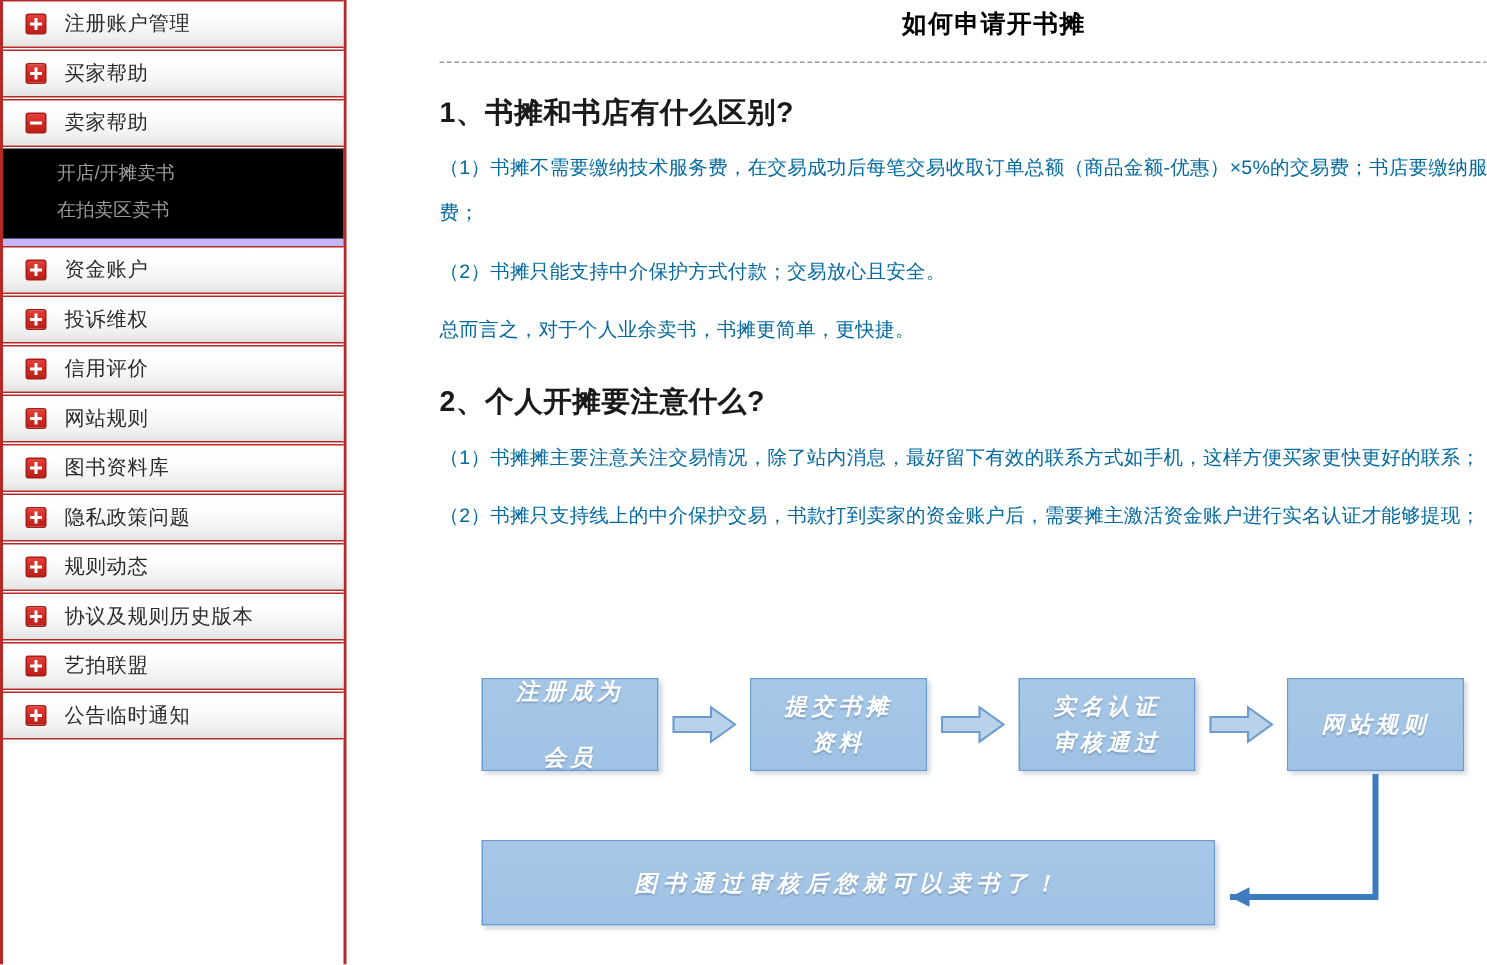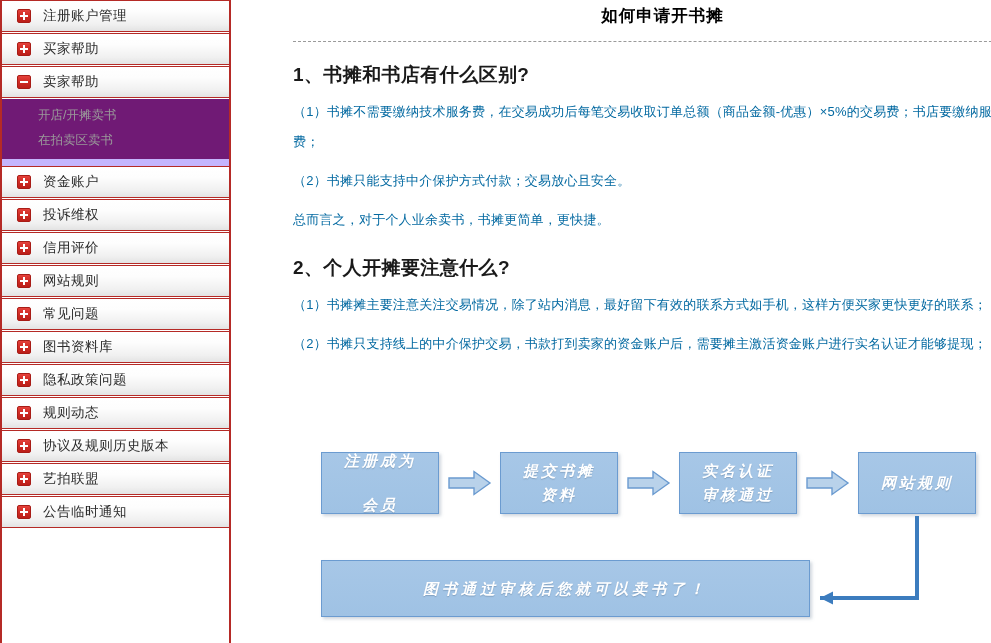--- a/index.html
+++ b/index.html
@@ -78,23 +78,23 @@
     width: 2px;
     height: 8px;
     background: #ffffff;
   }
   .side-label {
     font-size: 13.5px;
     color: #2b2b2b;
     letter-spacing: 0.5px;
   }
   .sub-group {
-    background: #701a75;
+    background: #000000;
     padding: 4px 0 6px 0;
-    border-bottom: 7px solid #c4b5fd;
+    border-bottom: 5px solid #c4b5fd;
   }
   .sub-item {
     height: 25px;
     line-height: 25px;
     padding-left: 36px;
     font-size: 12.5px;
     color: #9a9a9a;
     cursor: pointer;
   }
 
@@ -213,24 +213,20 @@
     <div class="side-item">
       <span class="pm plus"></span>
       <span class="side-label">信用评价</span>
     </div>
 
     <div class="side-item">
       <span class="pm plus"></span>
       <span class="side-label">网站规则</span>
     </div>
 
-    <div class="side-item">
-      <span class="pm plus"></span>
-      <span class="side-label">常见问题</span>
-    </div>
 
     <div class="side-item">
       <span class="pm plus"></span>
       <span class="side-label">图书资料库</span>
     </div>
 
     <div class="side-item">
       <span class="pm plus"></span>
       <span class="side-label">隐私政策问题</span>
     </div>

